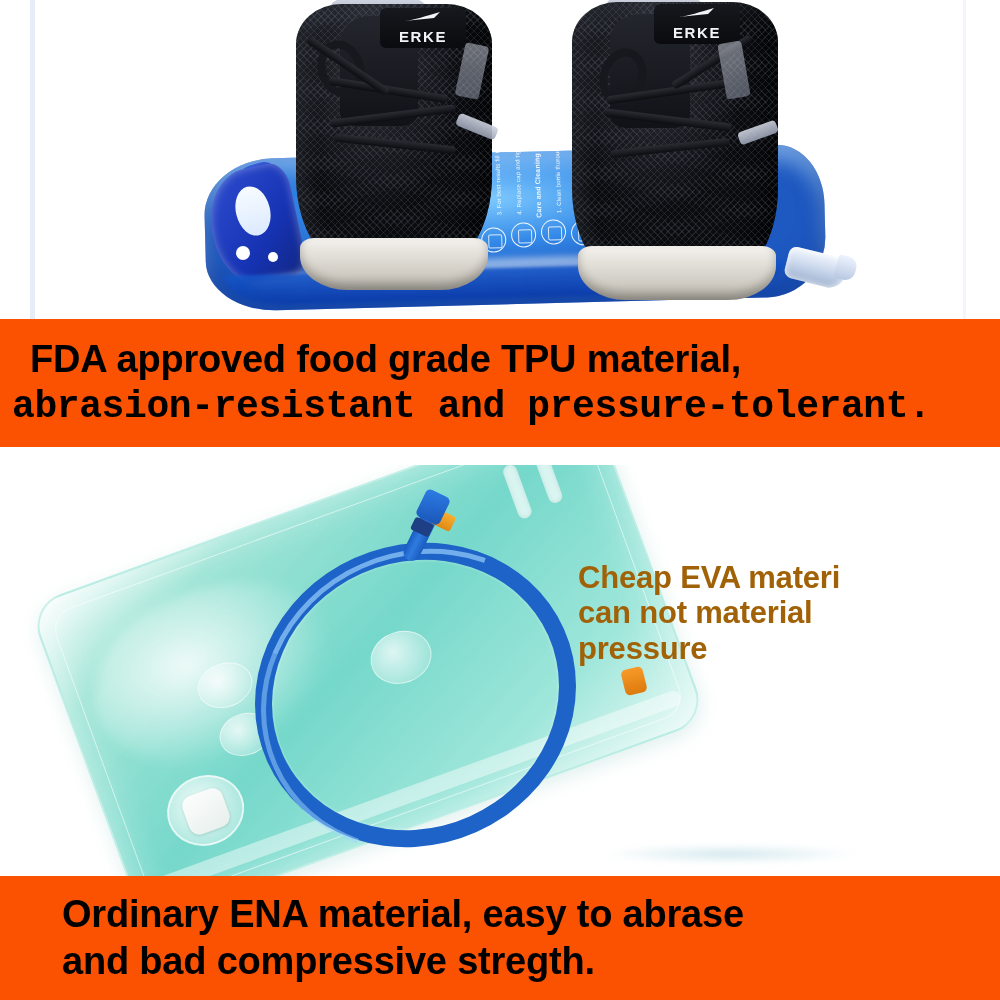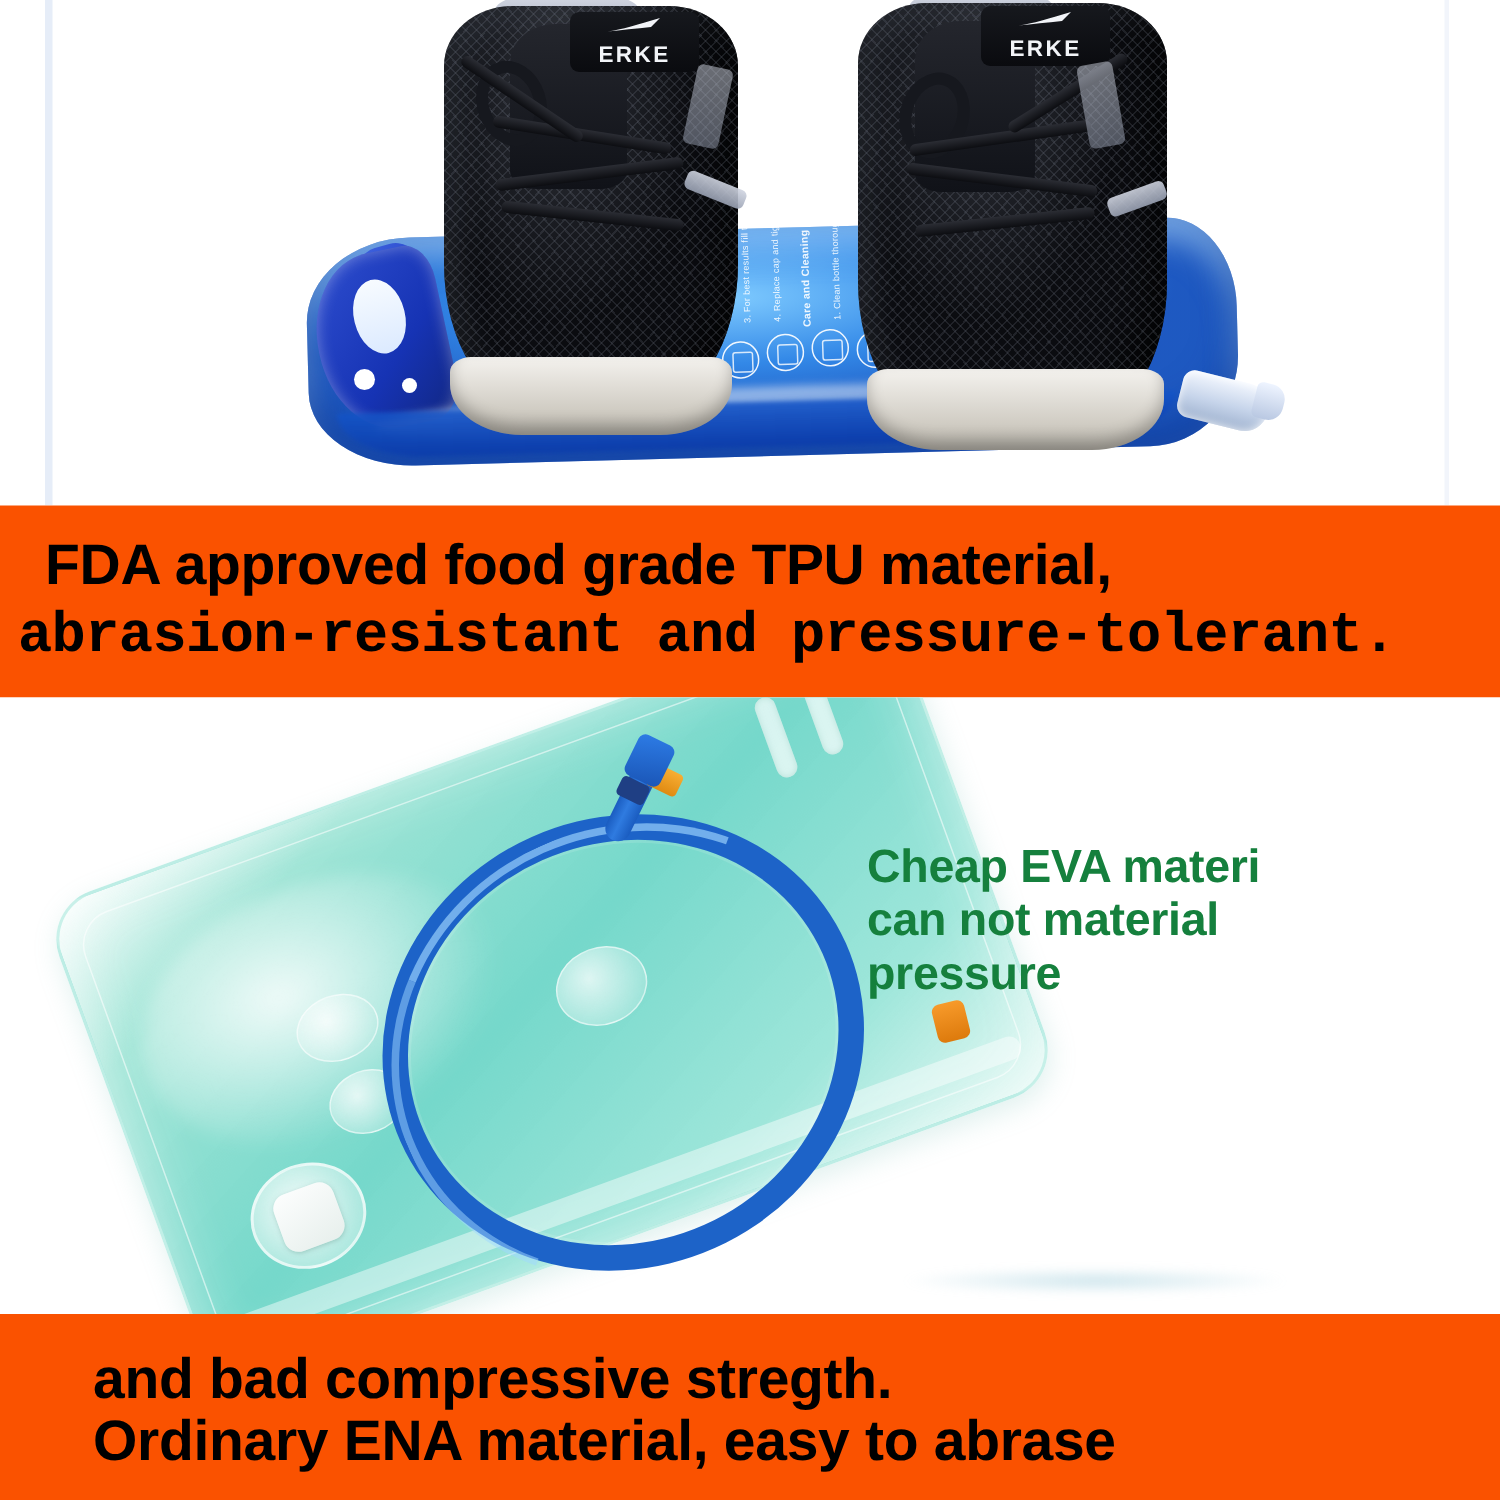--- a/index.html
+++ b/index.html
@@ -150,21 +150,21 @@
     position:absolute; border-radius:14px 14px 48px 48px / 10px 10px 34px 34px;
     background:linear-gradient(180deg,#f4f2ee,#cfcbc2 70%,#b3afa6);
     box-shadow:inset 0 -6px 10px rgba(0,0,0,.25);
   }
 
   
   .banner{
     position:absolute; left:0; width:1000px;
     display:flex; flex-direction:column; justify-content:center;
   }
-  .banner-top{ top:337px; height:128px; }
+  .banner-top{ top:319px; height:128px; }
   .banner-bottom{ top:876px; height:124px; }
   .banner-line{
     color:#000000; font-weight:700; line-height:1.08;
     font-family:"Liberation Sans", sans-serif;
     white-space:nowrap;
   }
   .bt-l1{ font-size:38px; padding-left:30px; letter-spacing:-.2px; }
   .bt-l2{ font-size:38px; padding-left:12px; letter-spacing:-.4px; margin-top:6px;font-family:Liberation Mono, monospace; }
   .bb-l1{ font-size:38px; padding-left:62px; letter-spacing:-.2px; }
   .bb-l2{ font-size:38px; padding-left:62px; letter-spacing:-.2px; margin-top:6px; }
@@ -267,21 +267,21 @@
     position:absolute; left:600px; top:845px; width:260px; height:18px;
     background:radial-gradient(ellipse at center, rgba(150,200,215,.45), rgba(255,255,255,0) 70%);
     filter:blur(3px);
   }
 
   
   .overlay-caption{
     position:absolute; left:578px; top:560px; width:420px;
   }
   .oc-line{
-    color:#15803d; font-weight:700; font-size:31px; line-height:1.14;
+    color:#a16207; font-weight:700; font-size:31px; line-height:1.14;
     font-family:"Liberation Sans", sans-serif; white-space:nowrap;
     letter-spacing:-.2px;
   }
 </style>
 </head>
 <body>
 
 <div id="page">
 
   <div class="photo-top">
@@ -387,17 +387,17 @@
   <div class="bite-valve"></div>
   <div class="hose-clip-orange"></div>
 
   <div class="overlay-caption">
     <div class="oc-line">Cheap EVA materi</div>
     <div class="oc-line">can not material</div>
     <div class="oc-line">pressure</div>
   </div>
 
   <div class="banner banner-bottom" style="background:#FA5200;">
+    <div class="banner-line bb-l1">Ordinary ENA material, easy to abrase</div>
     <div class="banner-line bb-l2">and bad compressive stregth.</div>
-    <div class="banner-line bb-l1">Ordinary ENA material, easy to abrase</div>
   </div>
 
 </div>
 
 </body></html>

